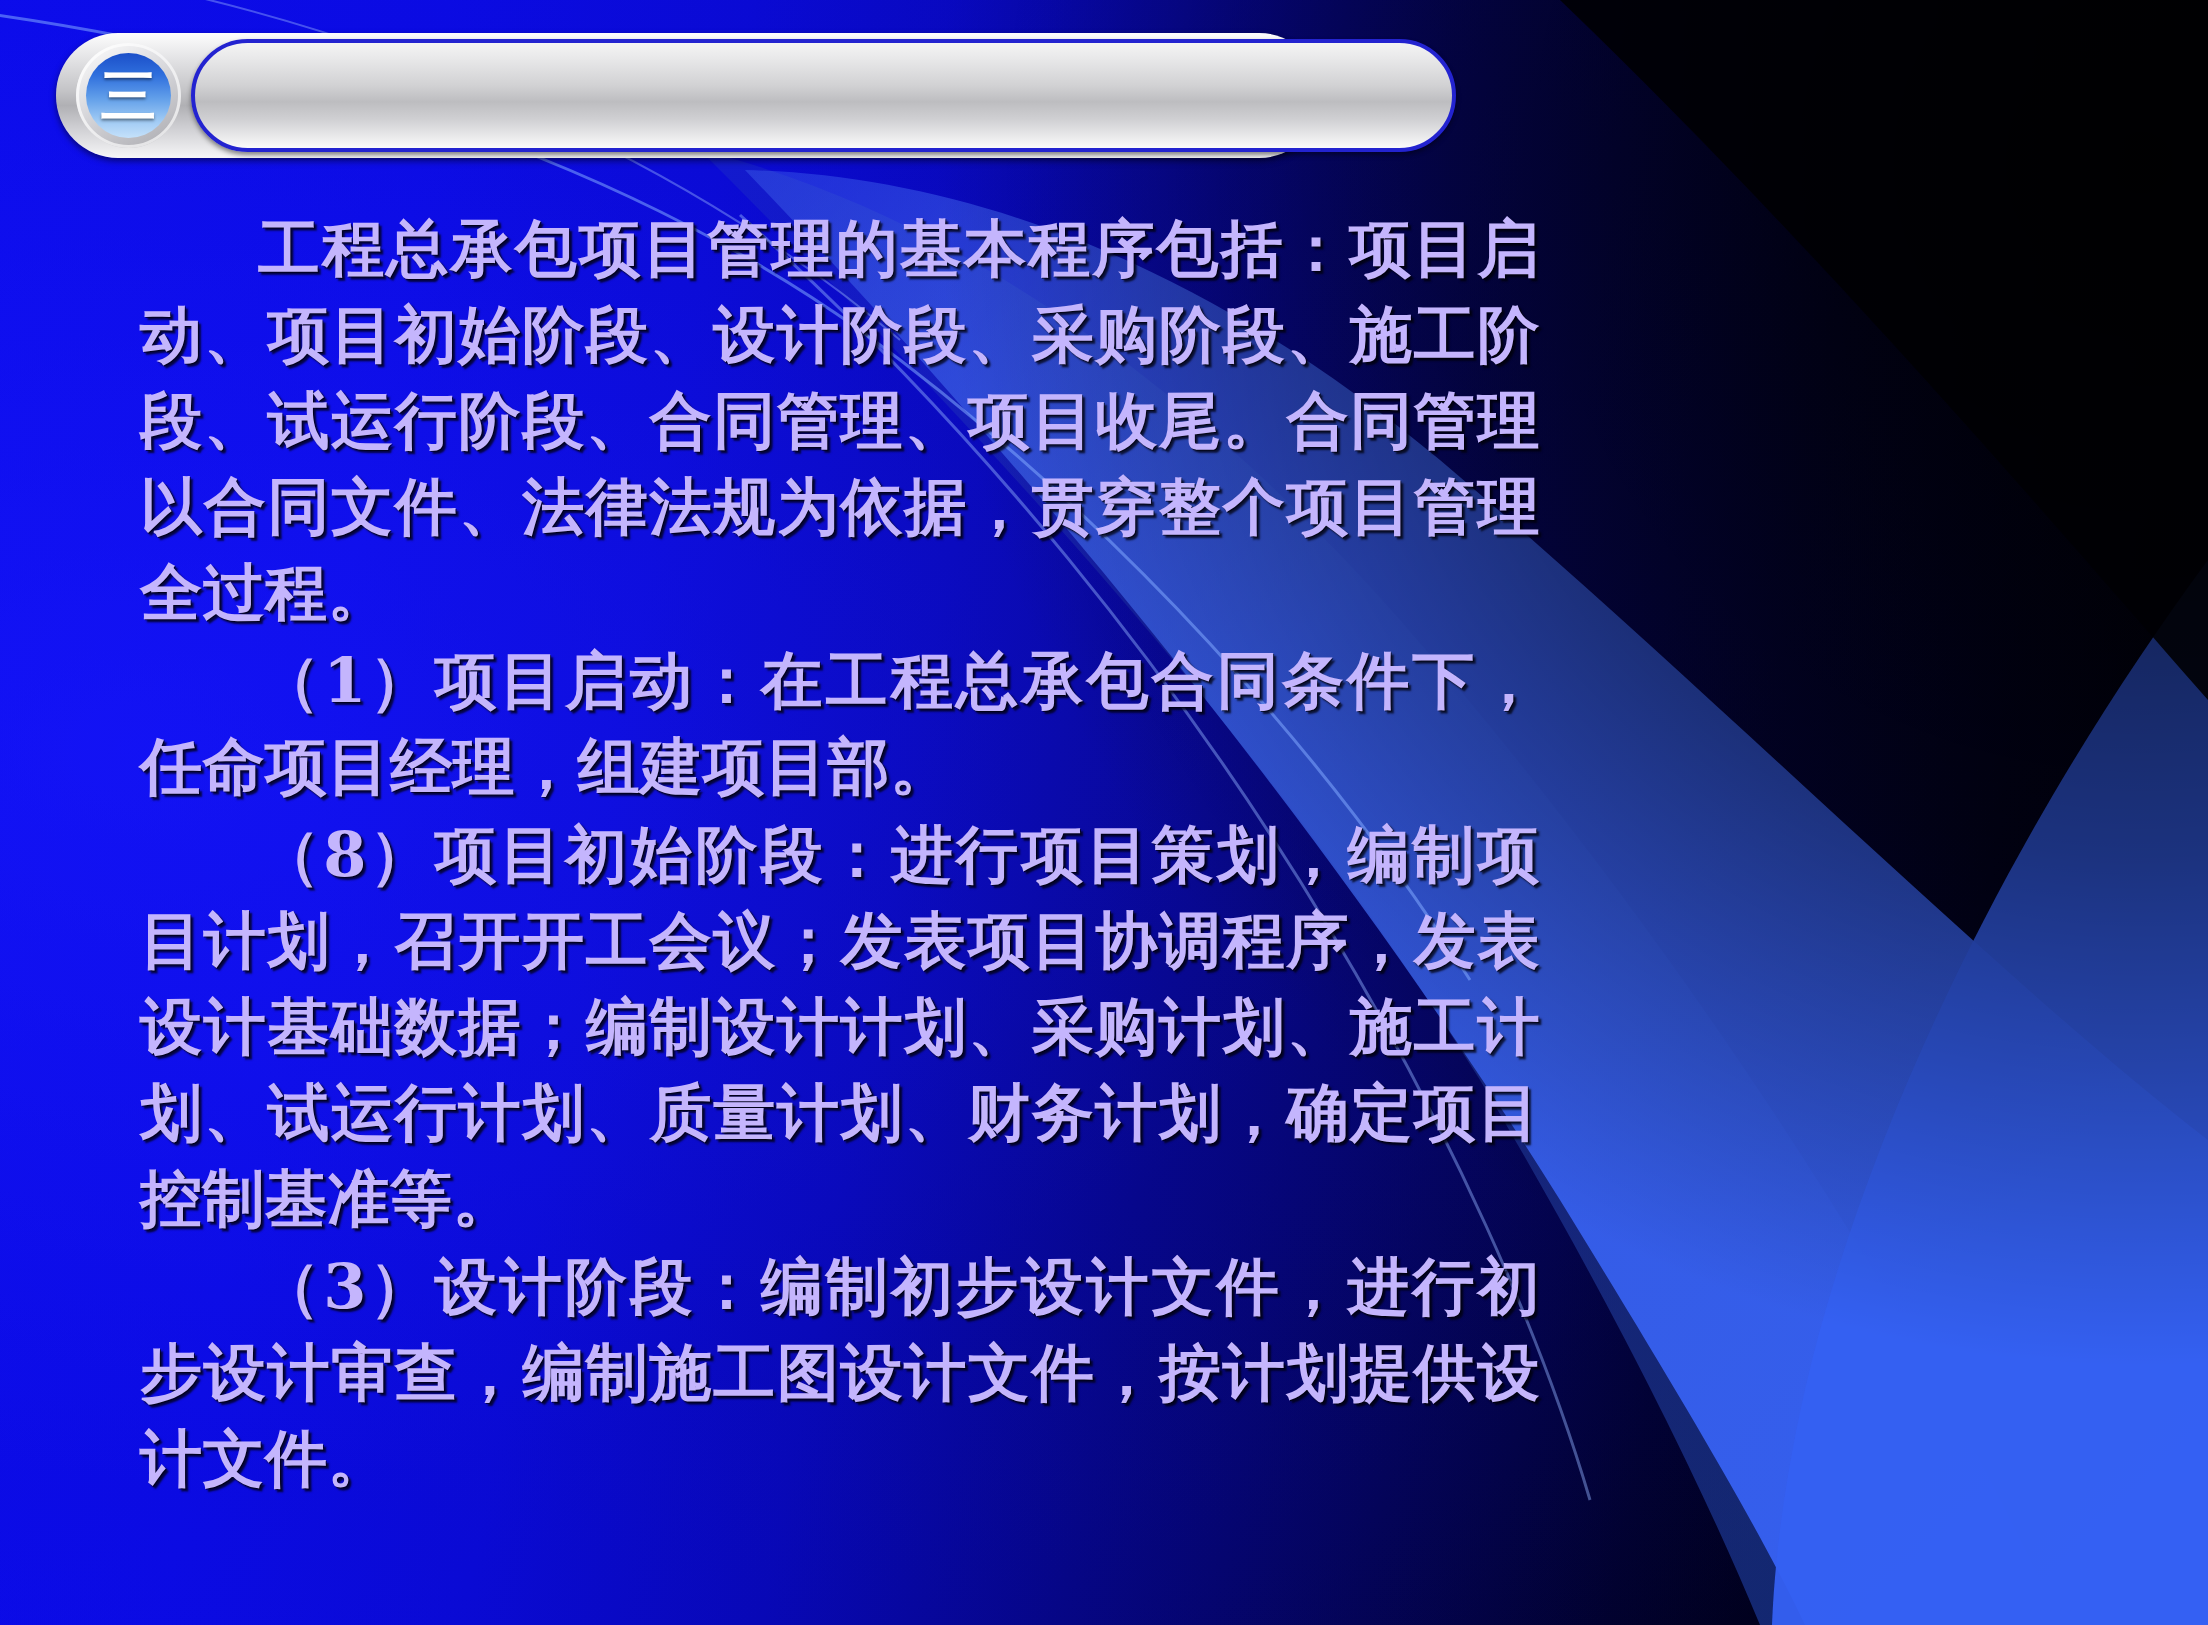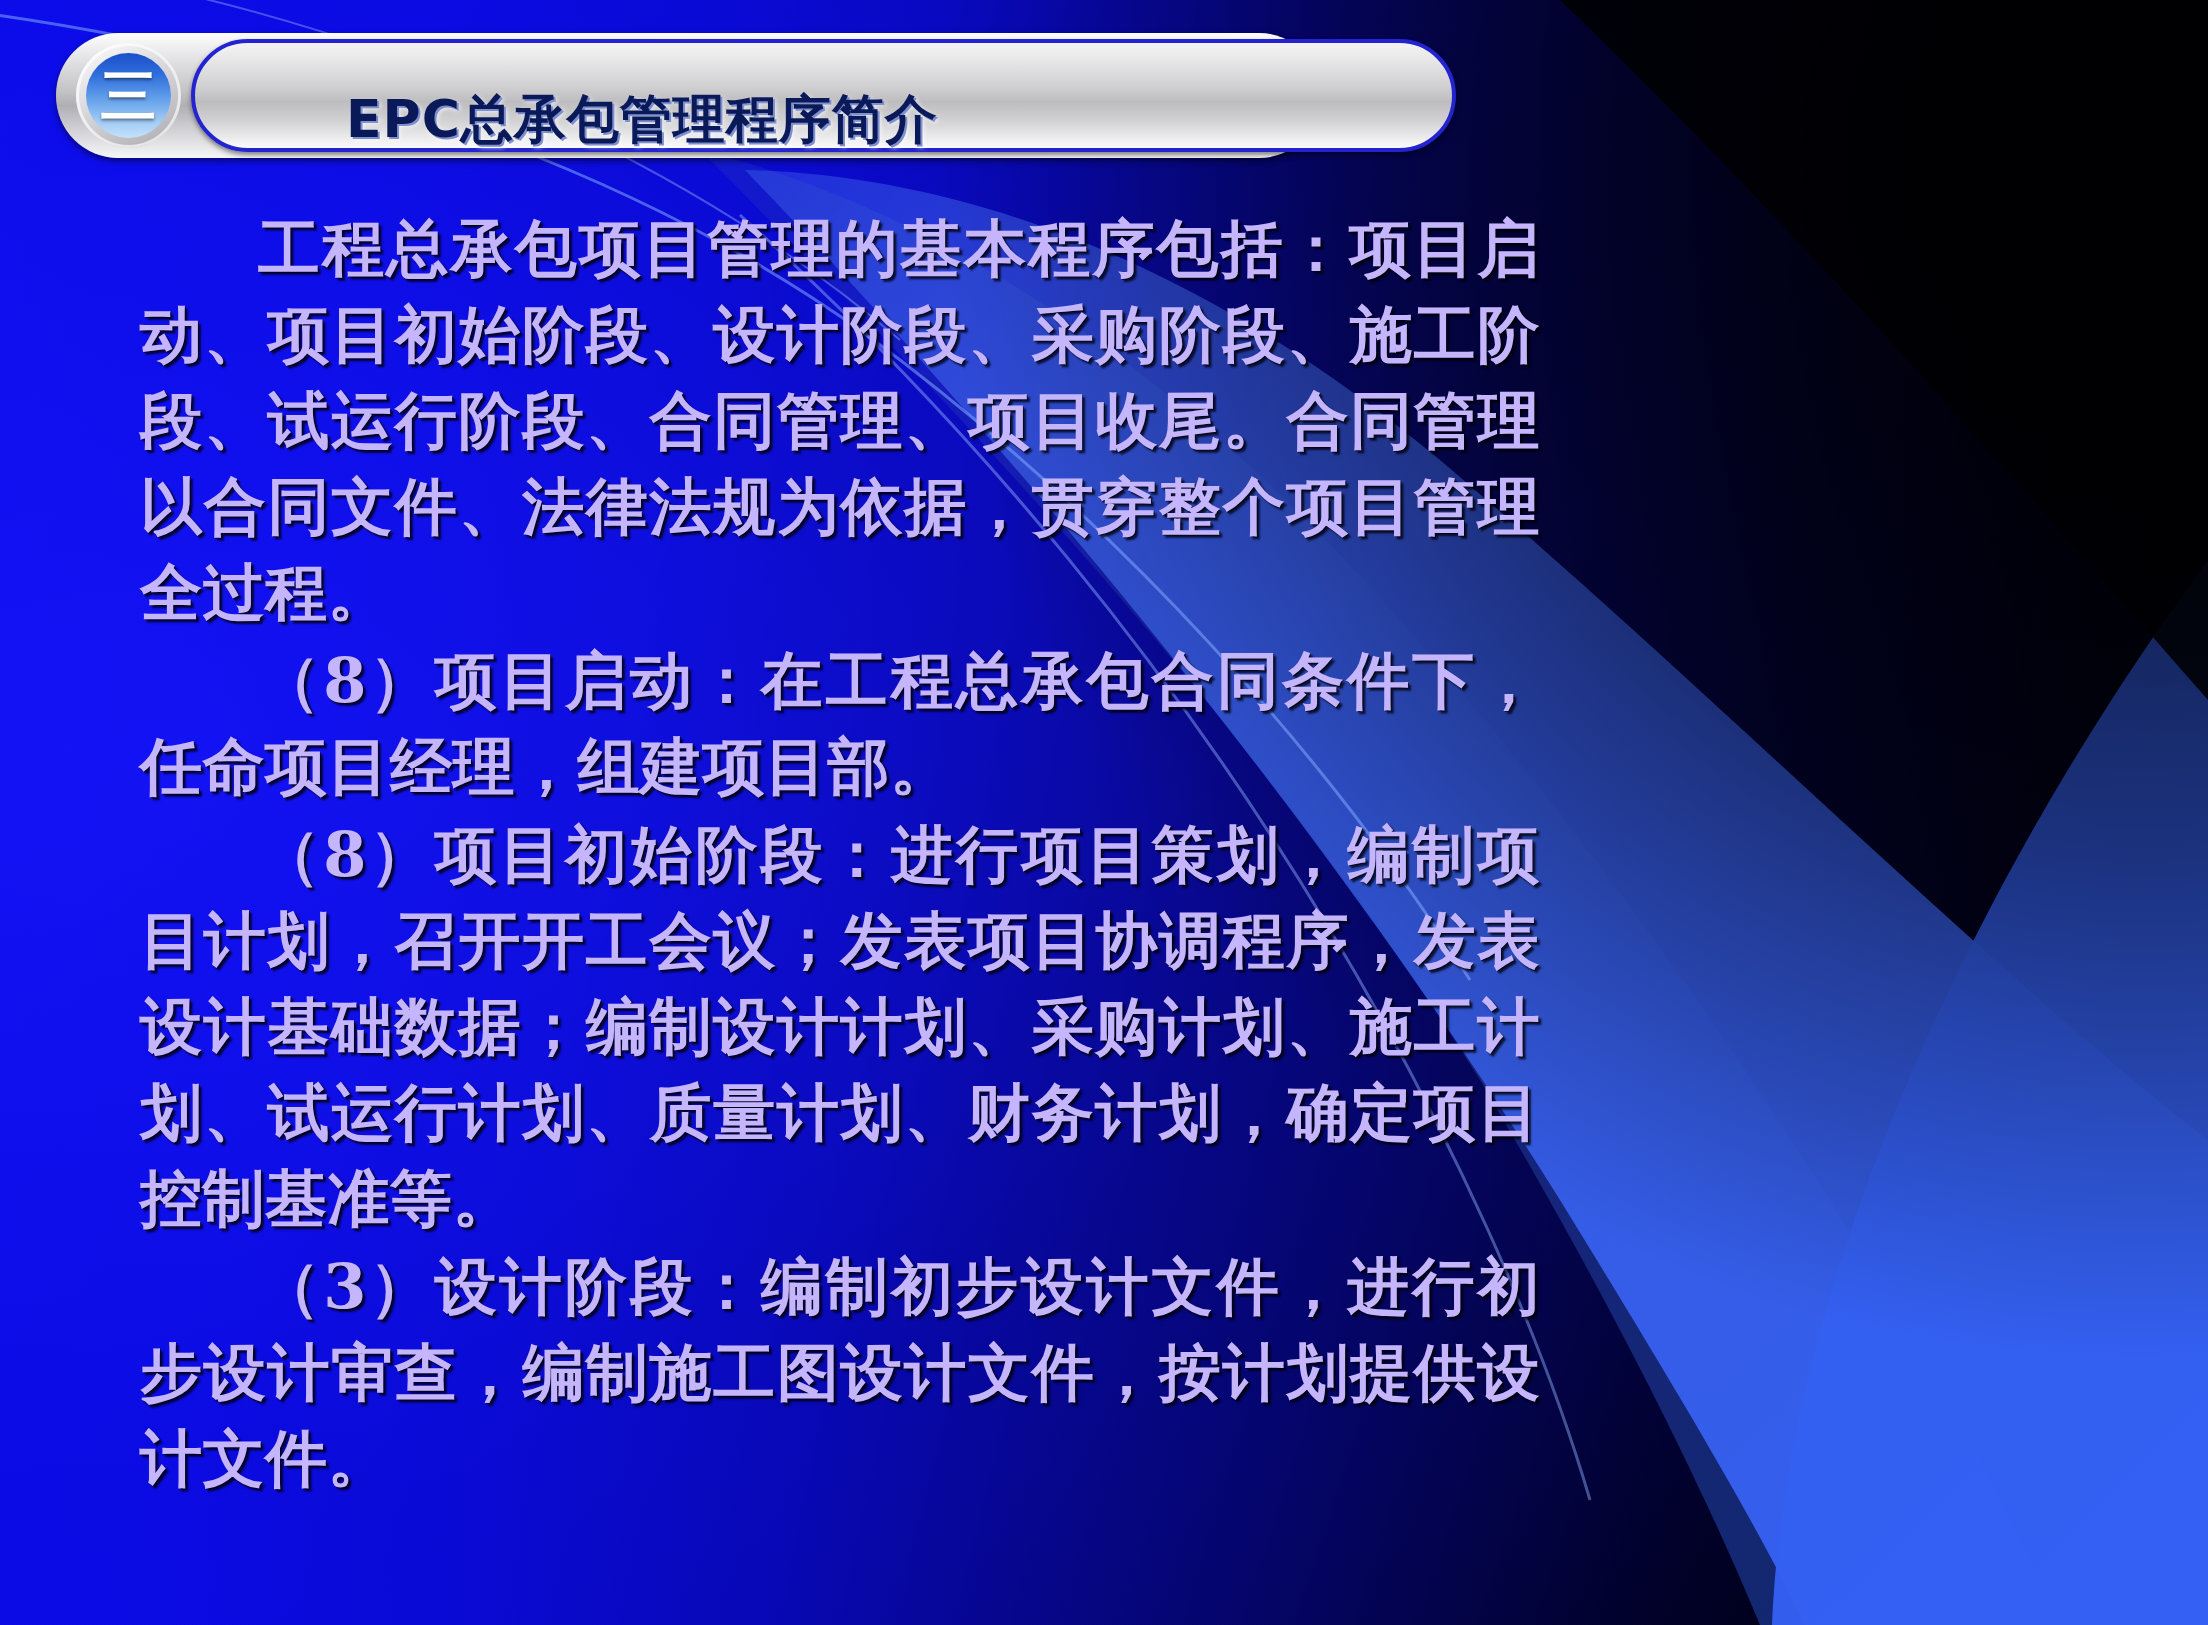--- a/index.html
+++ b/index.html
@@ -131,23 +131,22 @@
 
   <div class="header">
     <div class="tube"></div>
     <div class="cyl"></div>
 
     <div class="badge-ring"></div>
     <div class="badge">
       <span class="badge-num">三</span>
     </div>
 
-    <div class="title">EPC总承包管理程序简介</div>
   </div>
 
   <div class="body">
     <p class="para">工程总承包项目管理的基本程序包括：项目启动、项目初始阶段、设计阶段、采购阶段、施工阶段、试运行阶段、合同管理、项目收尾。合同管理以合同文件、法律法规为依据，贯穿整个项目管理全过程。</p>
-    <p class="para">（8）项目启动：在工程总承包合同条件下，任命项目经理，组建项目部。</p>
+    <p class="para">（1）项目启动：在工程总承包合同条件下，任命项目经理，组建项目部。</p>
     <p class="para">（8）项目初始阶段：进行项目策划，编制项目计划，召开开工会议；发表项目协调程序，发表设计基础数据；编制设计计划、采购计划、施工计划、试运行计划、质量计划、财务计划，确定项目控制基准等。</p>
     <p class="para">（3）设计阶段：编制初步设计文件，进行初步设计审查，编制施工图设计文件，按计划提供设计文件。</p>
   </div>
 
 </div>
 
 </body></html>

